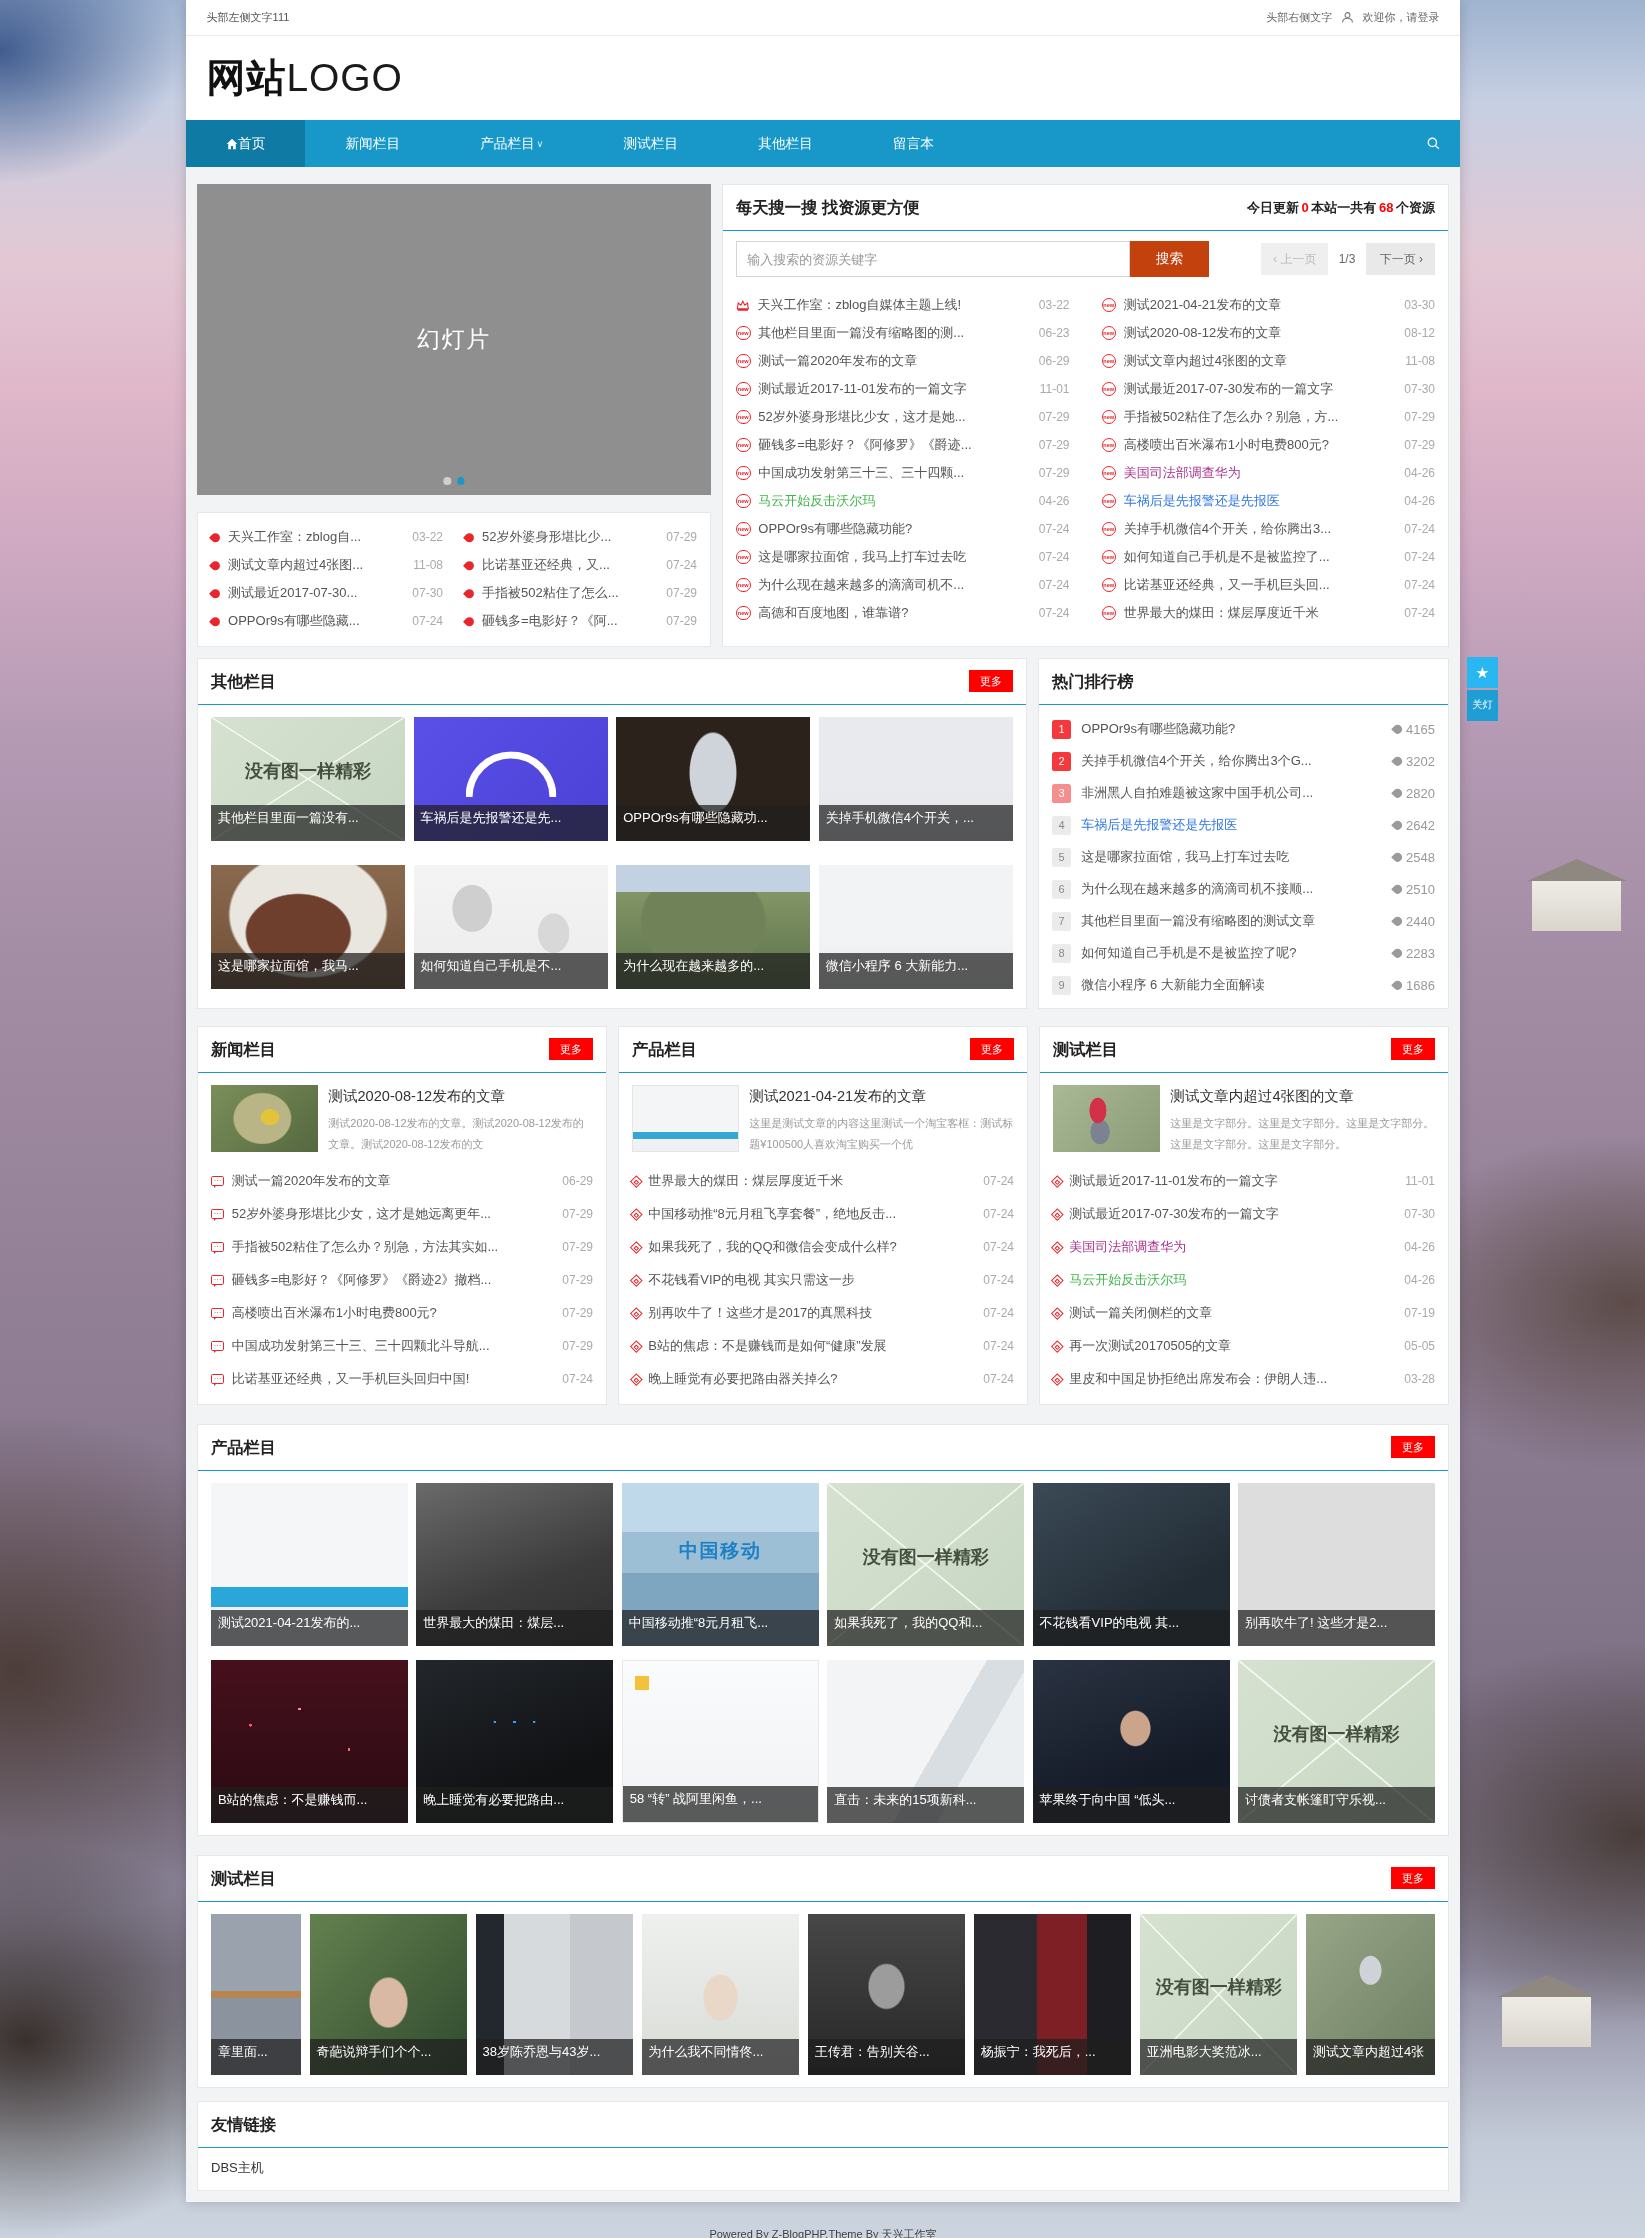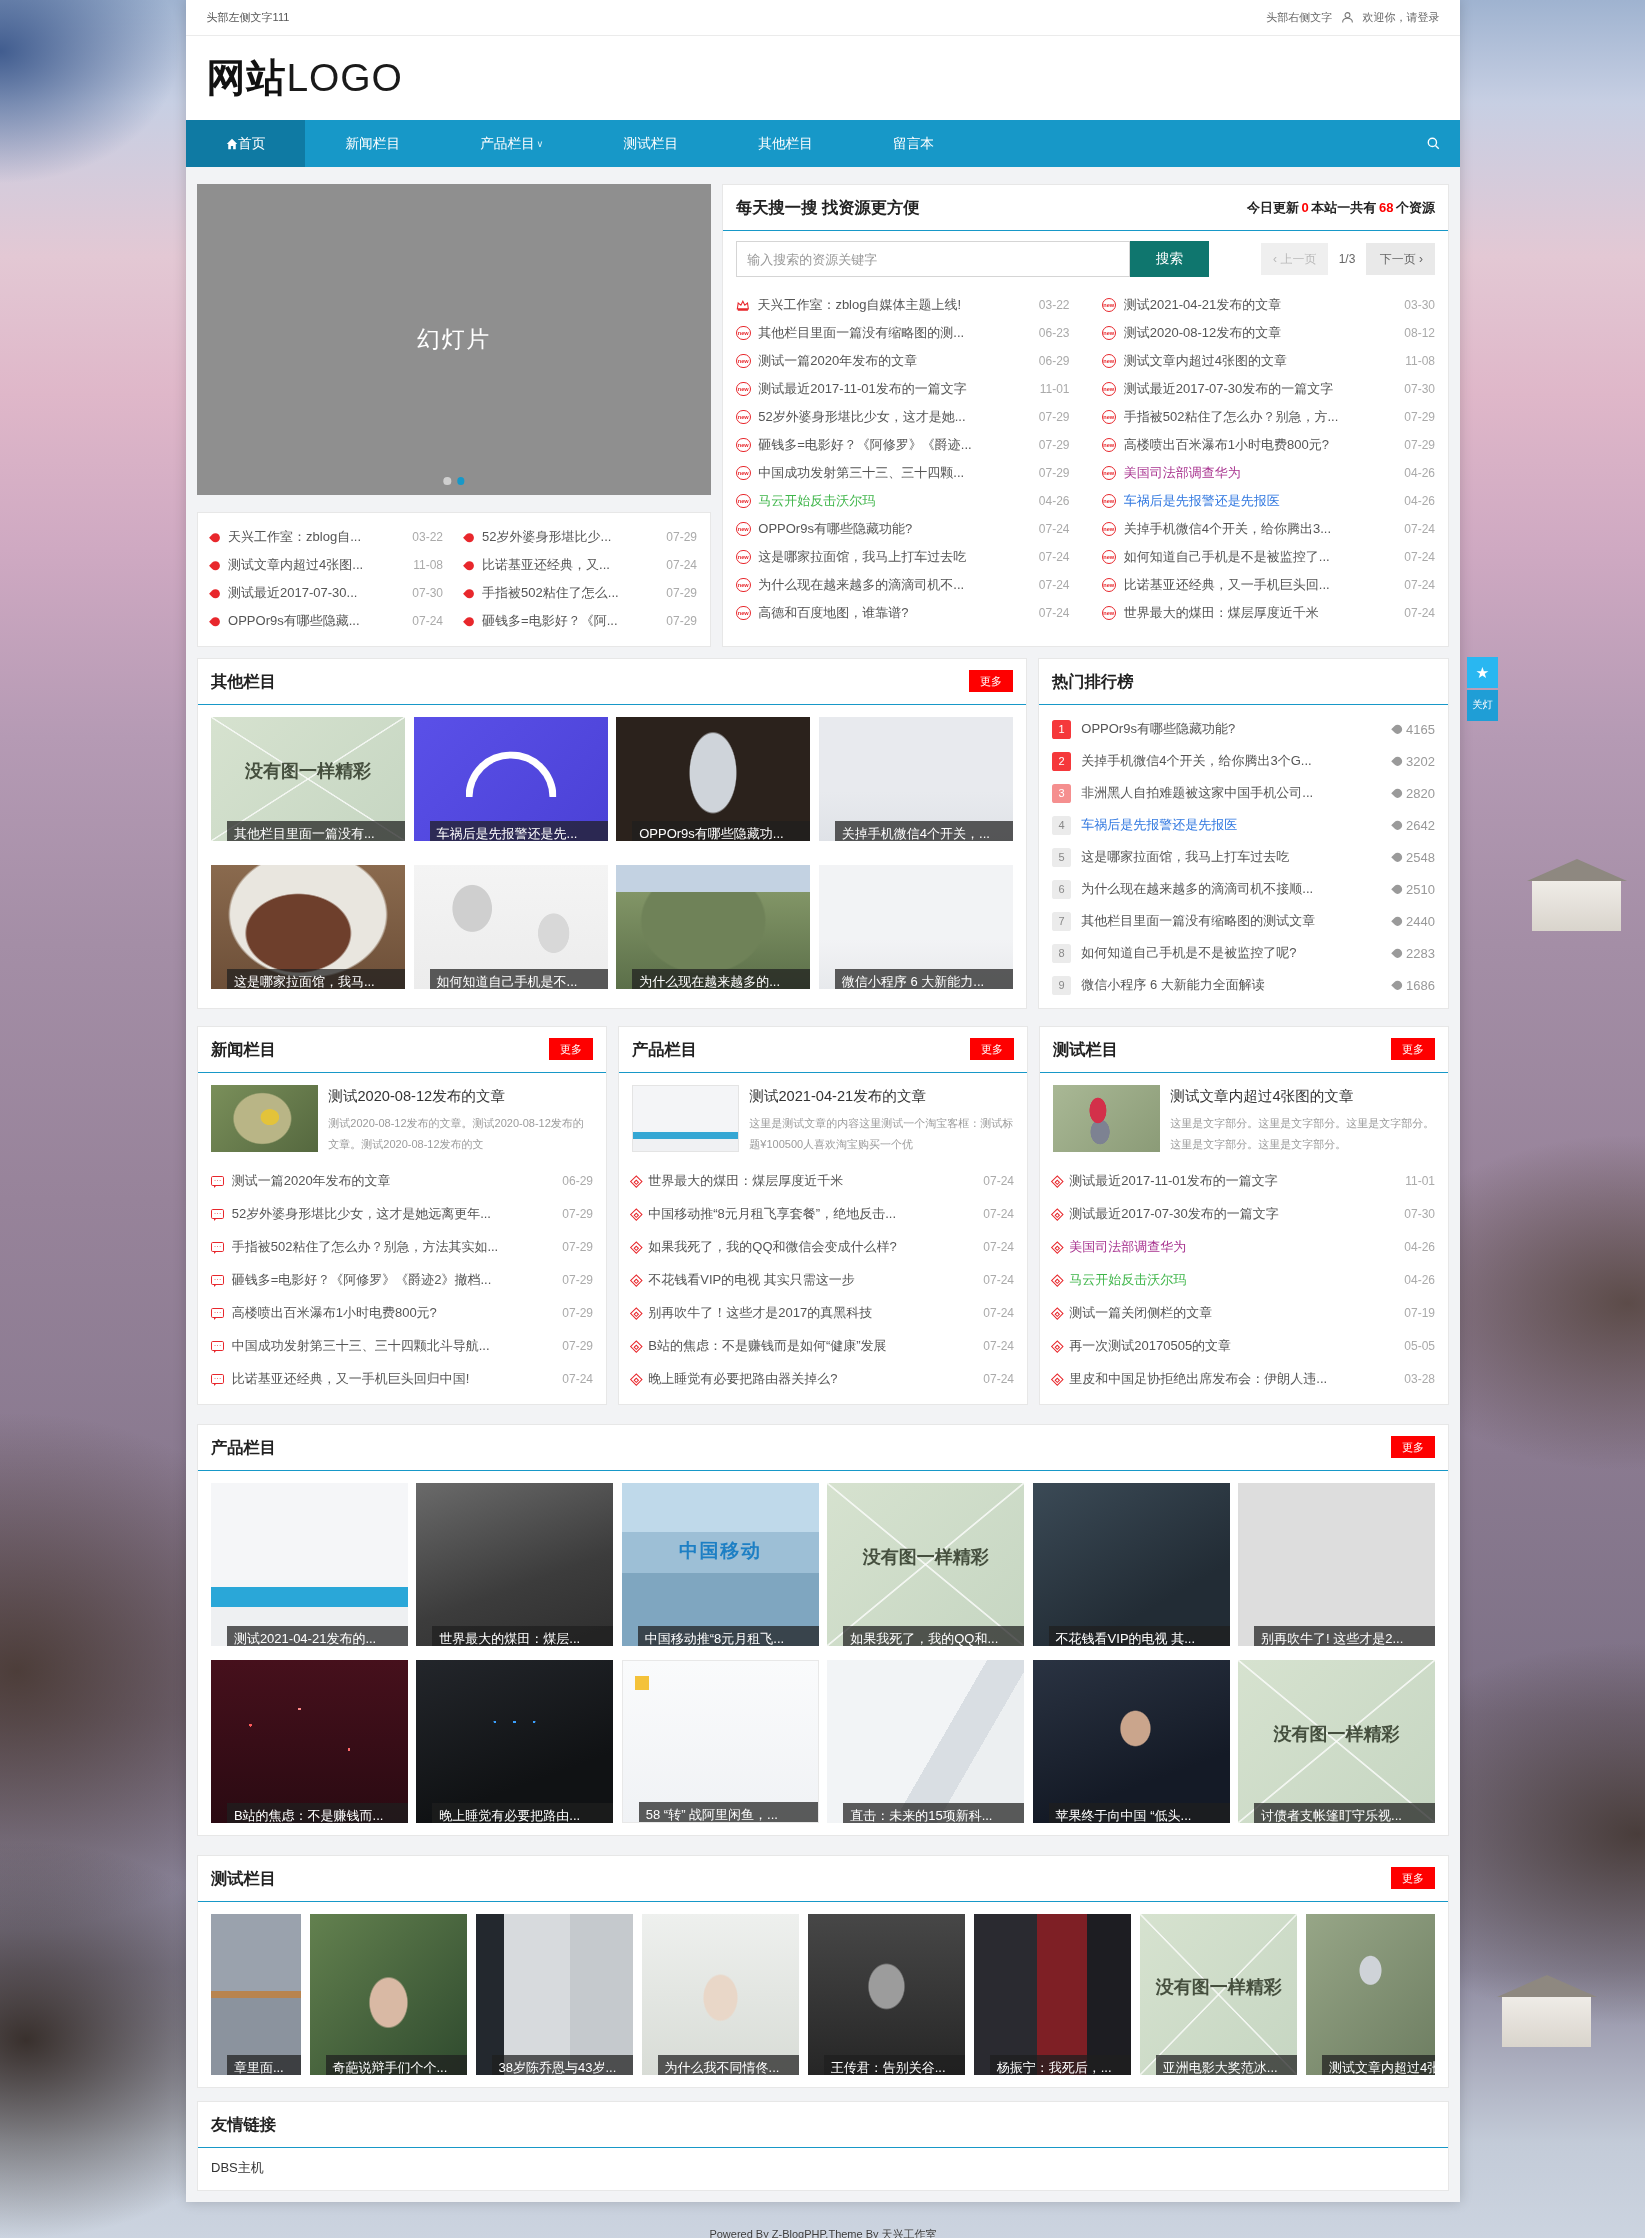--- a/index.html
+++ b/index.html
@@ -68,32 +68,32 @@
   .ic-gem::after{content:"";position:absolute;left:1.7px;top:1.7px;width:2.6px;height:2.6px;border:0.9px solid #e8272c;}
   
   .searchcard{flex:1;min-width:0;}
   .sp-head{display:flex;align-items:center;height:46px;padding:0 13px;border-bottom:1.7px solid #1798c8;}
   .sp-head .tt{font-size:16.3px;font-weight:bold;color:#222;flex:1;}
   .sp-head .stats{font-size:13px;font-weight:bold;color:#222;}
   .sp-head .stats .red{color:#fe0000;padding:0 2.6px;}
   .sp-bar{display:flex;align-items:center;padding:10.3px 13px 6.9px;}
   .sp-input{width:394px;height:36px;border:0.9px solid #d5d5d5;padding:0 10.3px;font-size:13px;color:#333;outline:none;}
   .sp-input::placeholder{color:#999;}
-  .sp-btn{width:79px;height:36px;background:#0f766e;color:#fff;border:none;font-size:13.7px;cursor:pointer;}
+  .sp-btn{width:79px;height:36px;background:#c2410c;color:#fff;border:none;font-size:13.7px;cursor:pointer;}
   .sp-pg{margin-left:auto;display:flex;align-items:center;gap:10.3px;font-size:12px;color:#666;}
   .pg{background:#efefef;color:#b9b9b9;padding:7.7px 12px;cursor:pointer;}
   .pg.next{background:#e9e9e9;color:#666;padding-left:14px;}
   .sp-lists{display:flex;gap:32px;padding:6.9px 13px 12px;}
   .sp-lists ul{flex:1;list-style:none;min-width:0;}
   
   .row2{display:flex;gap:11px;margin-top:11px;}
   .othercard{flex:1;min-width:0;}
   .ogrid{display:grid;grid-template-columns:repeat(4,1fr);gap:24px 8.6px;padding:12px 13px 9.4px;}
   .tile{position:relative;overflow:hidden;height:124px;cursor:pointer;background:#ddd;}
-  .tile .cap{position:absolute;left:16px;right:0;bottom:0;height:20px;line-height:26px;background:rgba(30,30,30,.72);color:#fff;font-size:13px;padding:0 6.9px;white-space:nowrap;overflow:hidden;}
+  .tile .cap{position:absolute;left:0;right:0;bottom:0;height:36px;line-height:26px;background:rgba(30,30,30,.72);color:#fff;font-size:13px;padding:0 6.9px;white-space:nowrap;overflow:hidden;}
   .noimg{display:flex;align-items:center;justify-content:center;
     background:
       linear-gradient(to top right, transparent 49.5%, rgba(255,255,255,.75) 49.8%, rgba(255,255,255,.75) 50.2%, transparent 50.5%),
       linear-gradient(to bottom right, transparent 49.5%, rgba(255,255,255,.75) 49.8%, rgba(255,255,255,.75) 50.2%, transparent 50.5%),
       linear-gradient(135deg,#d6e2cf,#c6d6c2);}
   .noimg .ph{font-size:18px;font-weight:bold;color:#454f3e;margin-bottom:15.4px;}
   
   .o2{background:linear-gradient(135deg,#5a50e8,#4b41d6);}
   .o2::before{content:"";position:absolute;left:50%;top:50%;width:77px;height:39px;transform:translate(-50%,-60%);border:7.7px solid #fff;border-bottom:none;border-radius:77px 77px 0 0;}
   .o3{background:radial-gradient(60px 103px at 50% 45%, #cfd4da 0 38%, #2b221c 40%),linear-gradient(#3a2f26,#241c15);}

